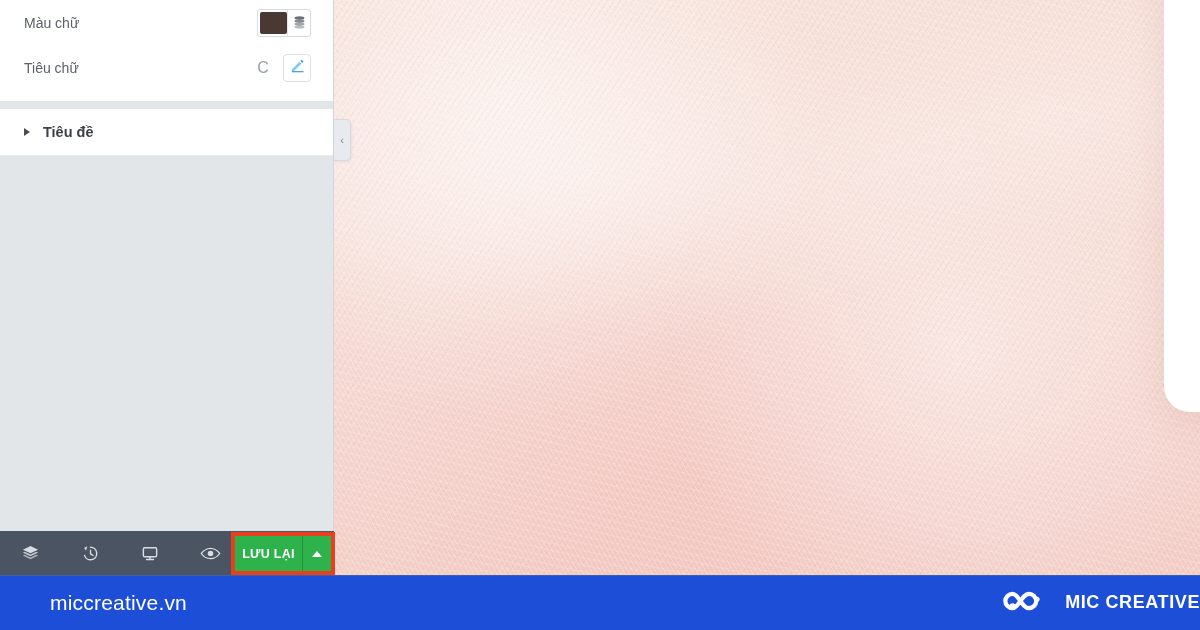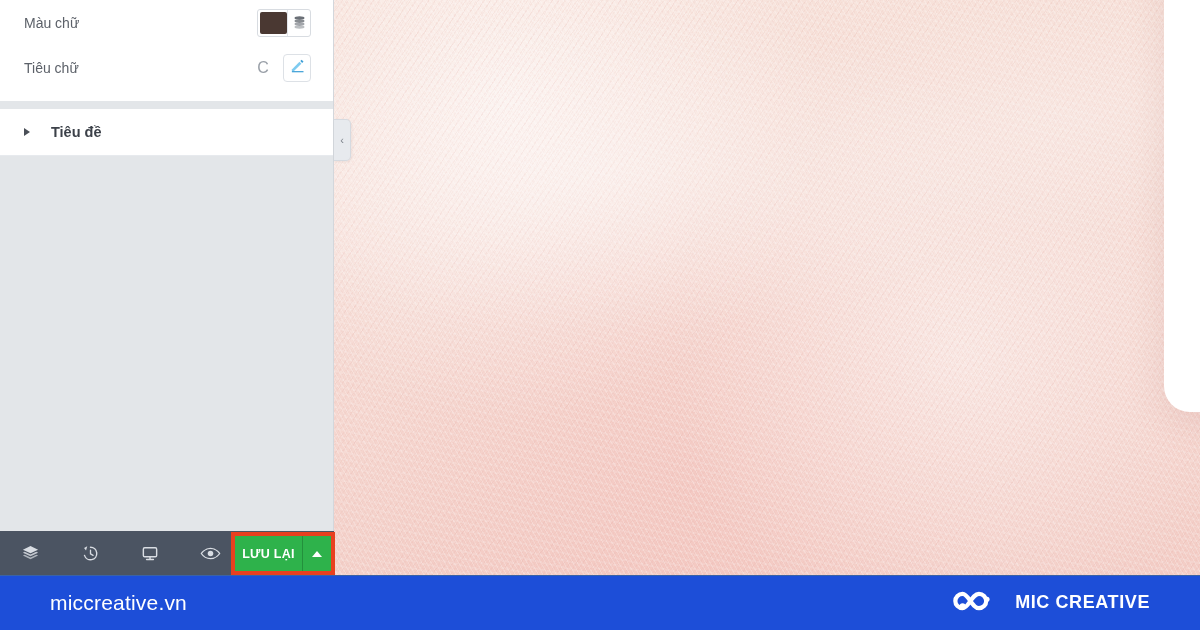--- a/index.html
+++ b/index.html
@@ -76,21 +76,21 @@
   .reset-ico { font-size: 16px; color: #9aa0a8; width: 16px; text-align: center; }
   .pencil-box {
     width: 28px; height: 28px; border: 1px solid #dde1e6; border-radius: 4px;
     background: #fff; display: flex; align-items: center; justify-content: center;
   }
 
   .divider-band { height: 8px; background: #e3e6e9; }
 
   .section-head {
     height: 47px; background: #ffffff;
-    display: flex; align-items: center; padding-left: 24px; gap: 21px;
+    display: flex; align-items: center; padding-left: 24px; gap: 13px;
     border-bottom: 1px solid #e7eaee;
   }
   .caret {
     width: 0; height: 0;
     border-left: 6px solid #4a4f57;
     border-top: 4.5px solid transparent;
     border-bottom: 4.5px solid transparent;
   }
   .section-title { font-size: 14.5px; font-weight: bold; color: #3c4149; }
 
@@ -146,21 +146,21 @@
   }
 
   
   .footer {
     position: absolute; left: 0; top: 575px; width: 1200px; height: 55px;
     background: #1d4ed8;
     display: flex; align-items: center; justify-content: space-between;
     z-index: 10;
   }
   .footer-site { margin-left: 50px; color: #ffffff; font-size: 21px; letter-spacing: .2px; }
-  .footer-brand { margin-right: 50px; display: flex; align-items: center; gap: 10px; }
+  .footer-brand { display: flex; align-items: center; gap: 10px; }
   .footer-brand-name { color: #ffffff; font-size: 18px; font-weight: bold; letter-spacing: .6px; }
   .footer-top-line { position: absolute; left: 0; top: 0; width: 1200px; height: 1px; background: #3a63a6; }
 </style>
 </head>
 <body>
 
 <div id="root">
 
   <div class="canvas">
 

